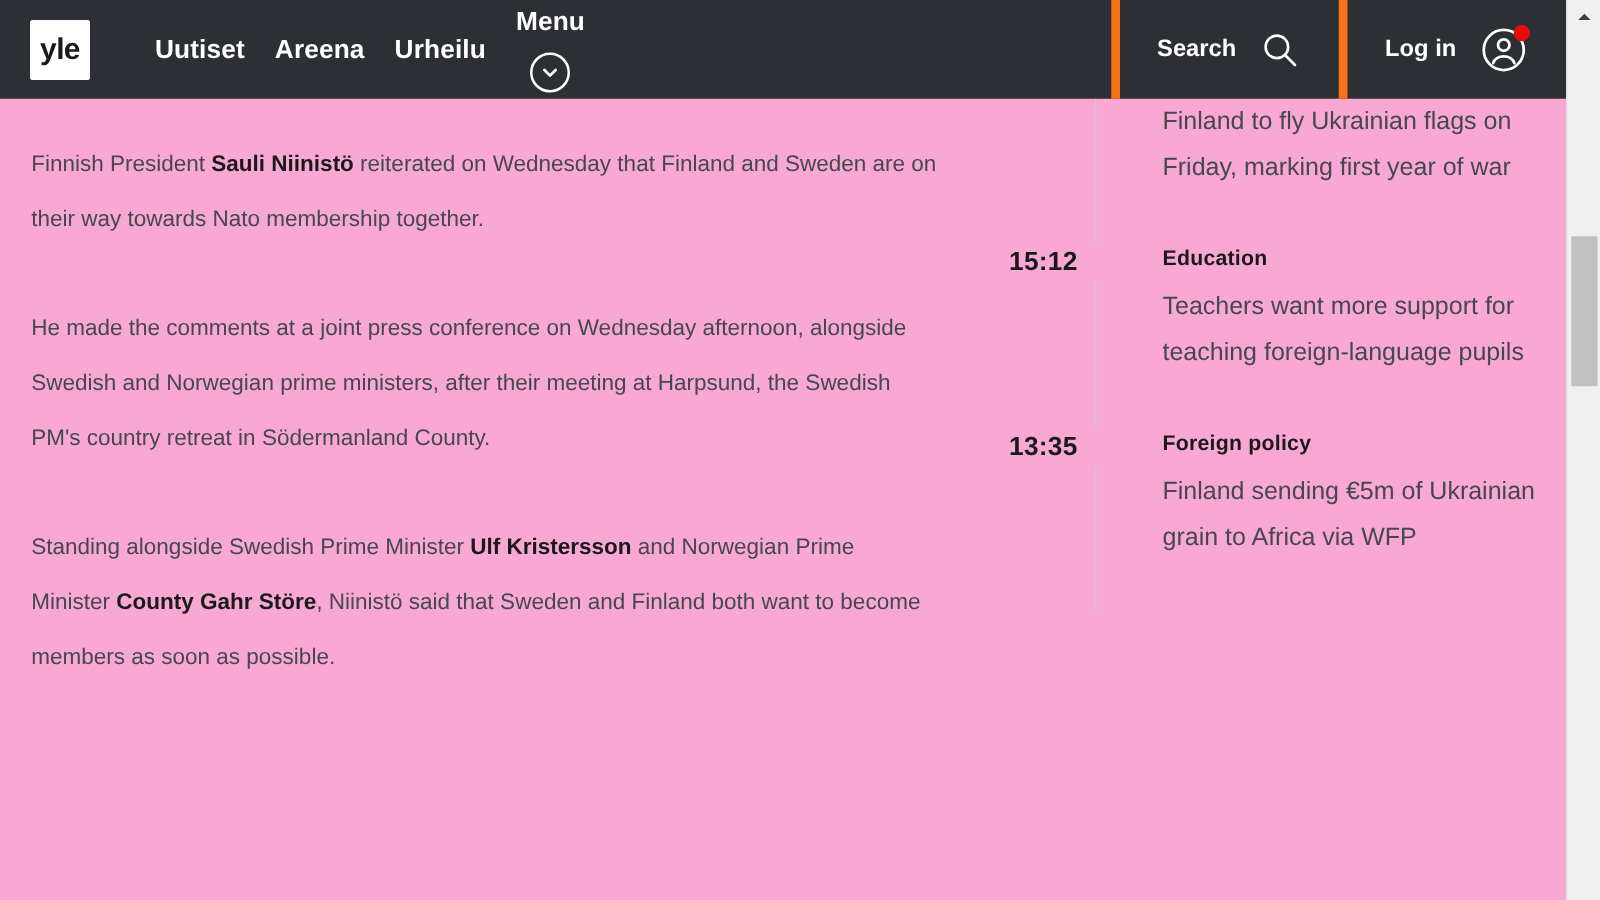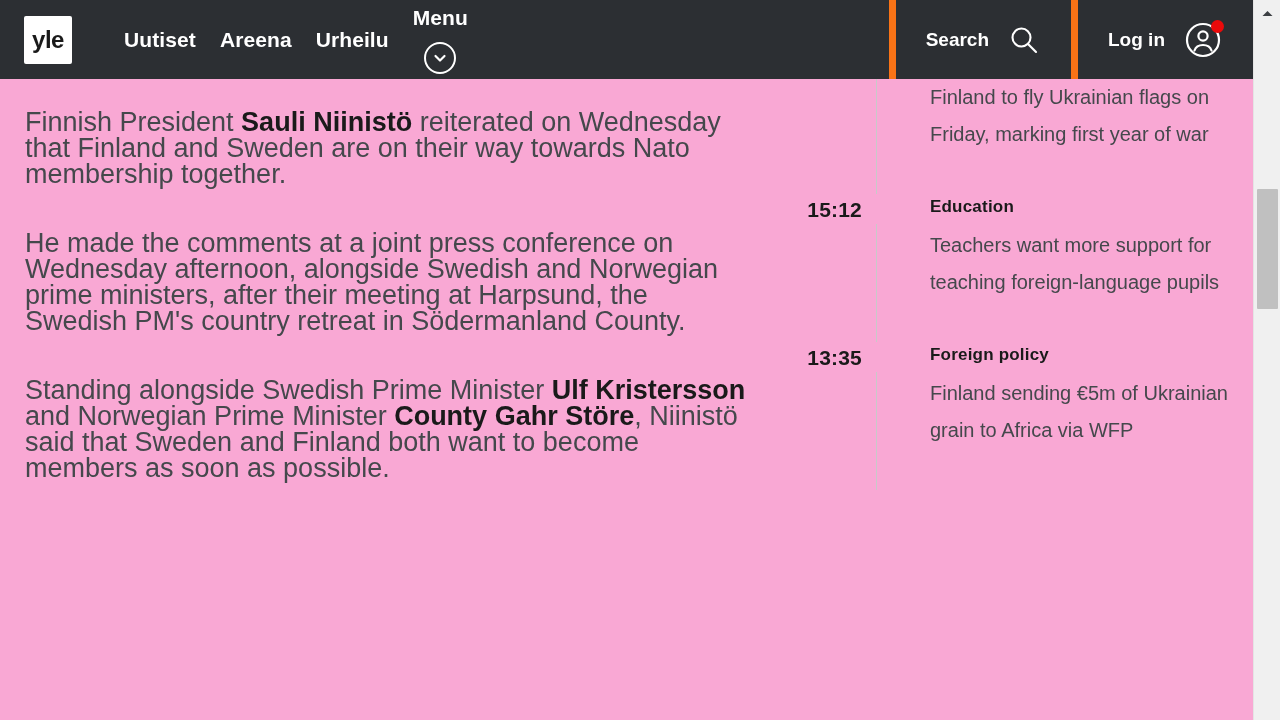--- a/index.html
+++ b/index.html
@@ -125,22 +125,22 @@
   .article {
     position: absolute;
     top: 79px;
     left: 0;
     width: 790px;
     padding: 30px 40px 0 25px;
   }
 
   .article p {
     color: #45484c;
-    font-size: 27px;
-    line-height: 26px;
+    font-size: 18px;
+    line-height: 44px;
     margin-bottom: 43px;
     font-weight: 400;
   }
 
   .article p b {
     color: #1a1a1a;
     font-weight: 700;
   }
 
   

